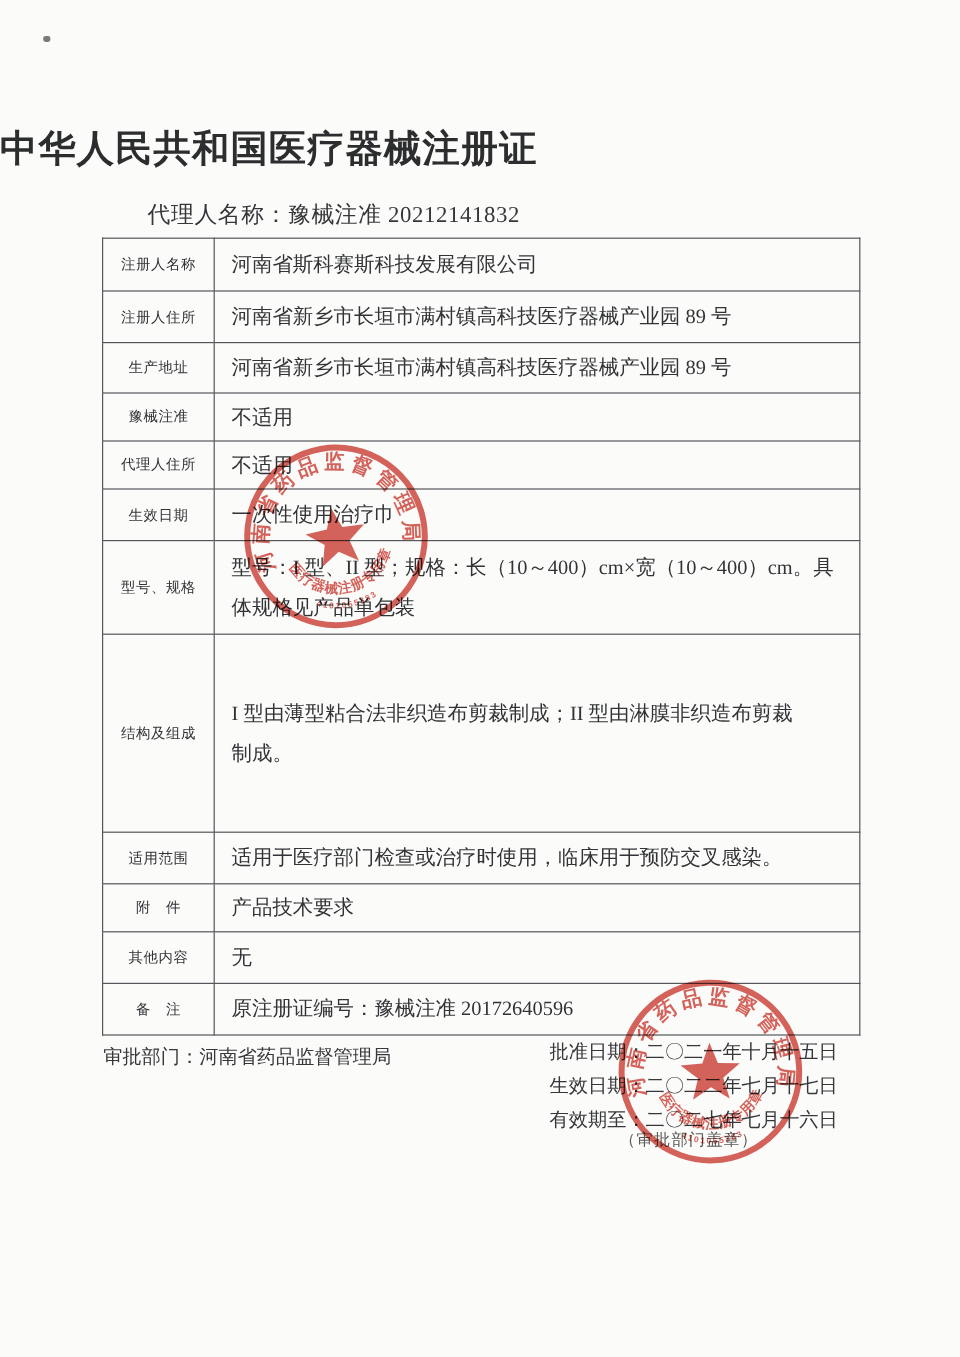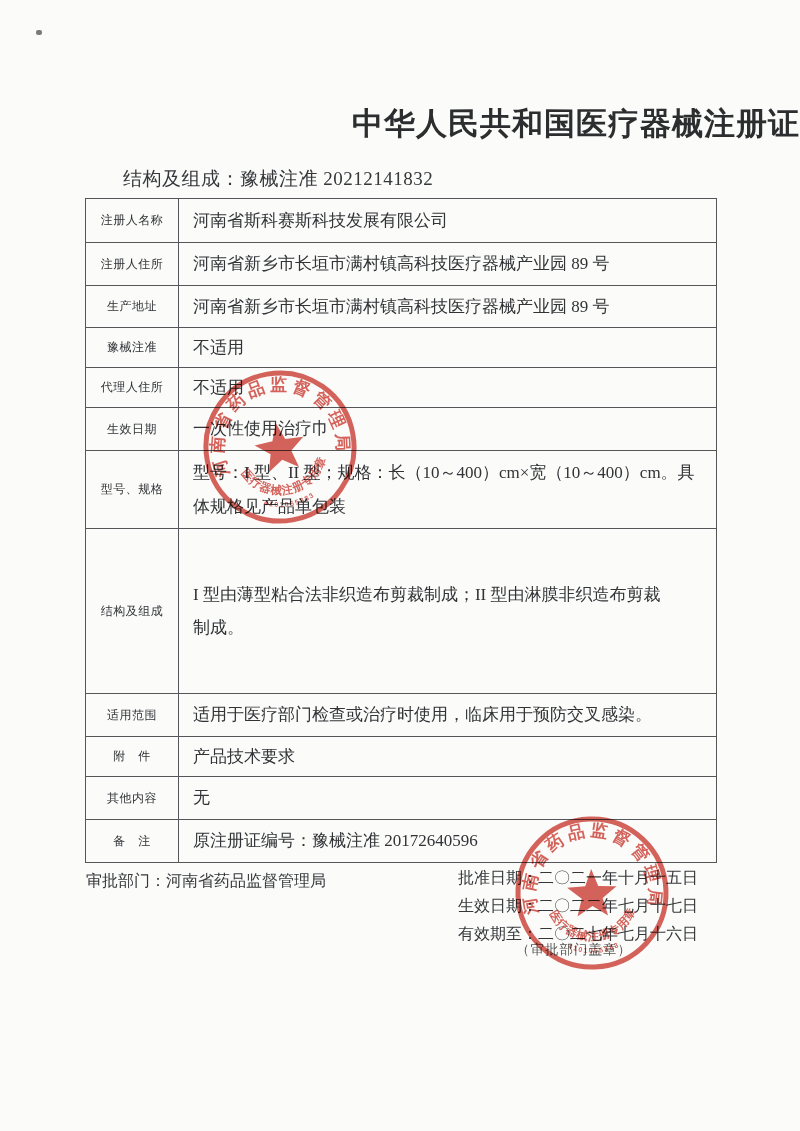--- a/index.html
+++ b/index.html
@@ -5,21 +5,21 @@
   :root { --stamp-color:#cf4238; --ink:#35373a; --line:#54565a; }
   html,body { margin:0; padding:0; background:#e9e9e7; }
   .page {
     position:relative; width:800px; height:1131px; margin:0 auto;
     background:#fbfbfa; overflow:hidden;
     font-family:"Liberation Serif", serif; color:var(--ink);
   }
   .speck { position:absolute; left:36px; top:30px; width:6px; height:5px;
     background:#5b5b57; border-radius:2px; opacity:.8; }
   .title {
-    position:absolute; top:103px; left:0; width:100%; text-align:right;
+    position:absolute; top:103px; left:0; width:100%; text-align:left;
     font-family:"Liberation Sans", sans-serif; font-weight:700;
     font-size:31px; letter-spacing:1px; color:#2c2d2f;
   }
   .cert-line { position:absolute; top:166px; left:123px; font-size:19px; letter-spacing:.5px; }
   .cert-table {
     position:absolute; top:198px; left:85px; width:632px;
     border-collapse:collapse; table-layout:fixed; font-size:17px; color:#313336;
   }
   .cert-table td { border:1.5px solid var(--line); vertical-align:middle; }
   td.lbl { width:86px; text-align:center; padding:0 3px; font-size:12px; letter-spacing:.5px; }
@@ -47,21 +47,21 @@
 </style>
 </head>
 <body>
 
 <div class="page">
 
   <div class="speck"></div>
 
   <div class="title">中华人民共和国医疗器械注册证</div>
 
-  <div class="cert-line"><span>结构及组成：</span><span>豫械注准 20212141832</span></div>
+  <div class="cert-line"><span>代理人名称：</span><span>豫械注准 20212141832</span></div>
 
   <table class="cert-table">
     <tbody>
         <tr style="height:44px">
       <td class="lbl">注册人名称</td>
       <td class="val">河南省斯科赛斯科技发展有限公司</td>
     </tr>
     <tr style="height:43px">
       <td class="lbl">注册人住所</td>
       <td class="val">河南省新乡市长垣市满村镇高科技医疗器械产业园 89 号</td>

